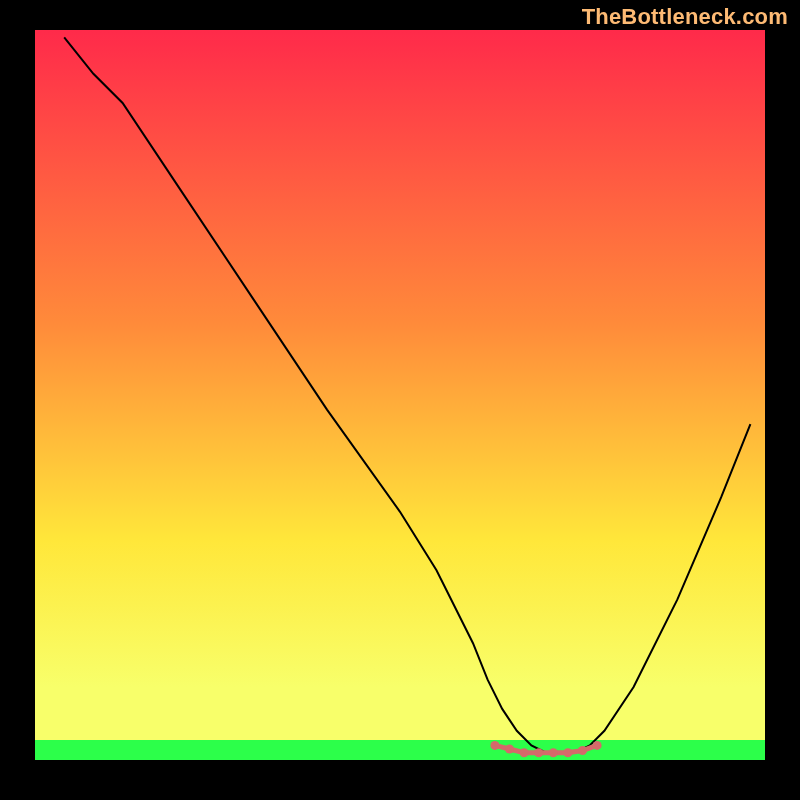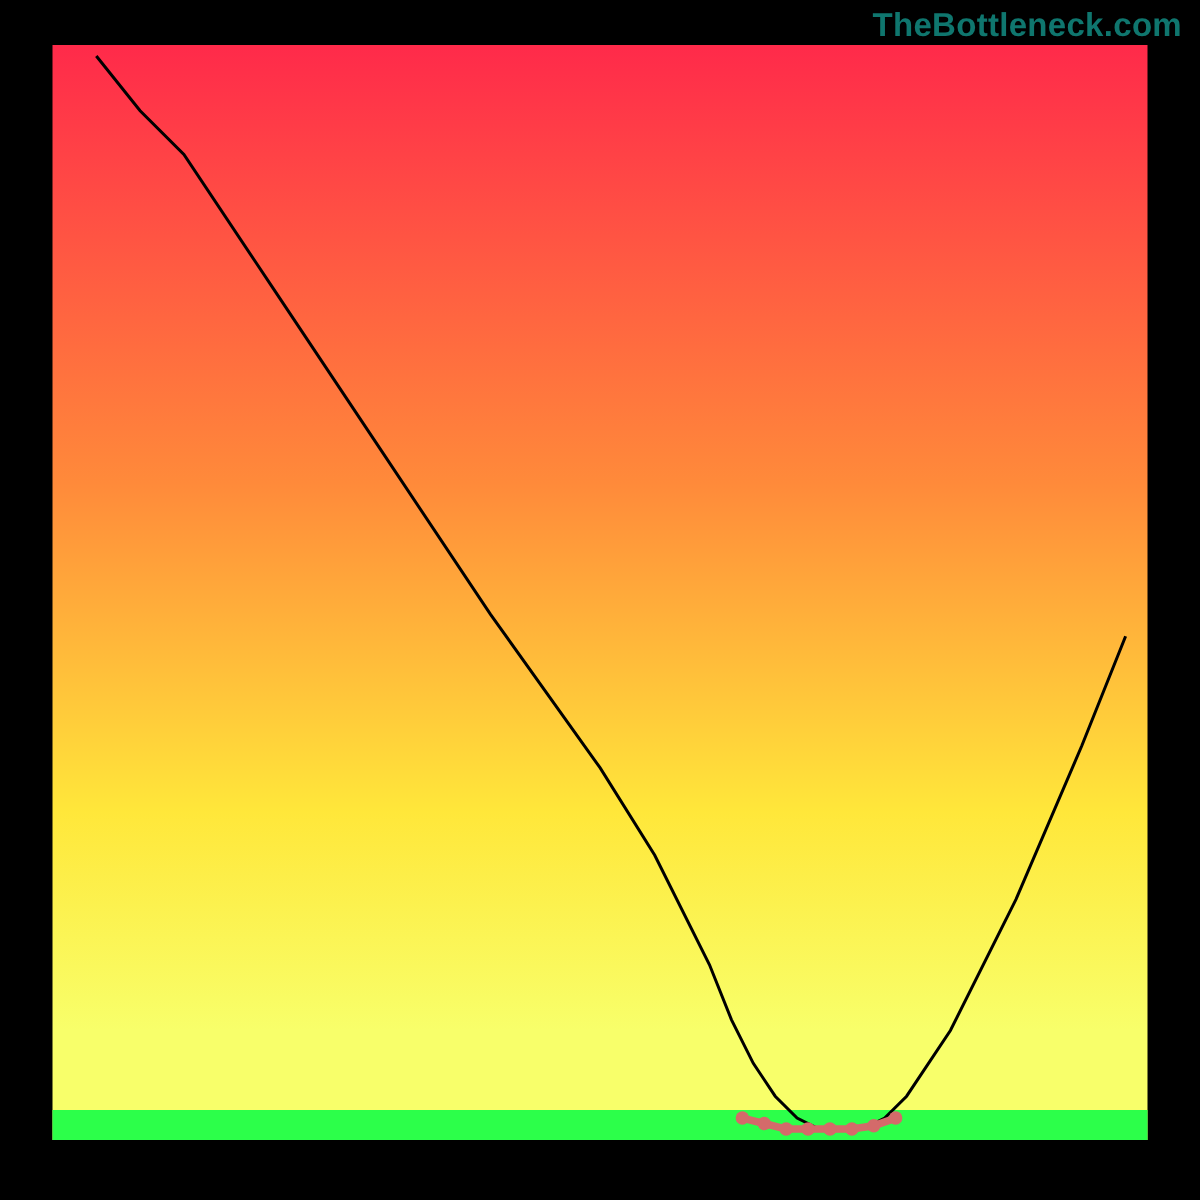--- a/index.html
+++ b/index.html
@@ -14,21 +14,21 @@
   .frame {
     position: relative;
     width: 800px;
     height: 800px;
     background: #000;
   }
   .watermark {
     position: absolute;
     top: 4px;
     right: 12px;
-    color: #0f766e;
+    color: #fdba74;
     font-size: 22px;
     font-weight: 600;
     letter-spacing: 0.2px;
     z-index: 5;
     margin-left: 48px;
   }
   svg {
     position: absolute;
     left: 0;
     top: 0;

